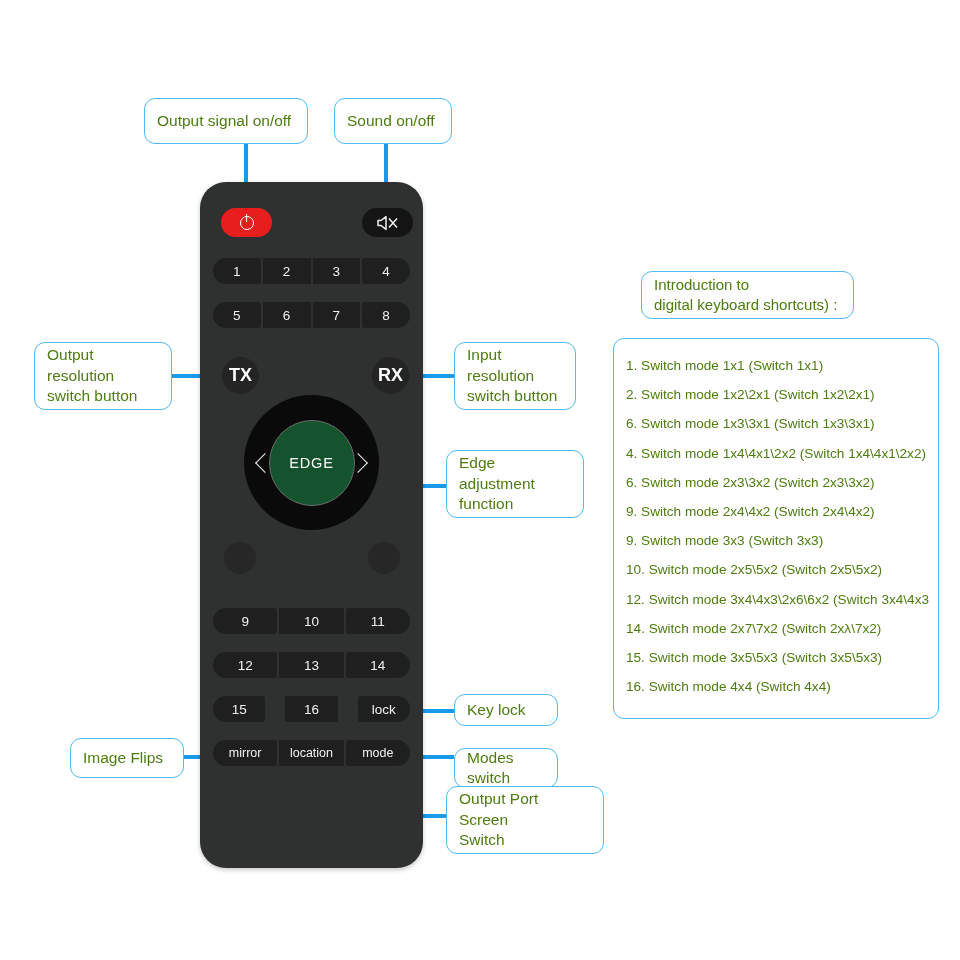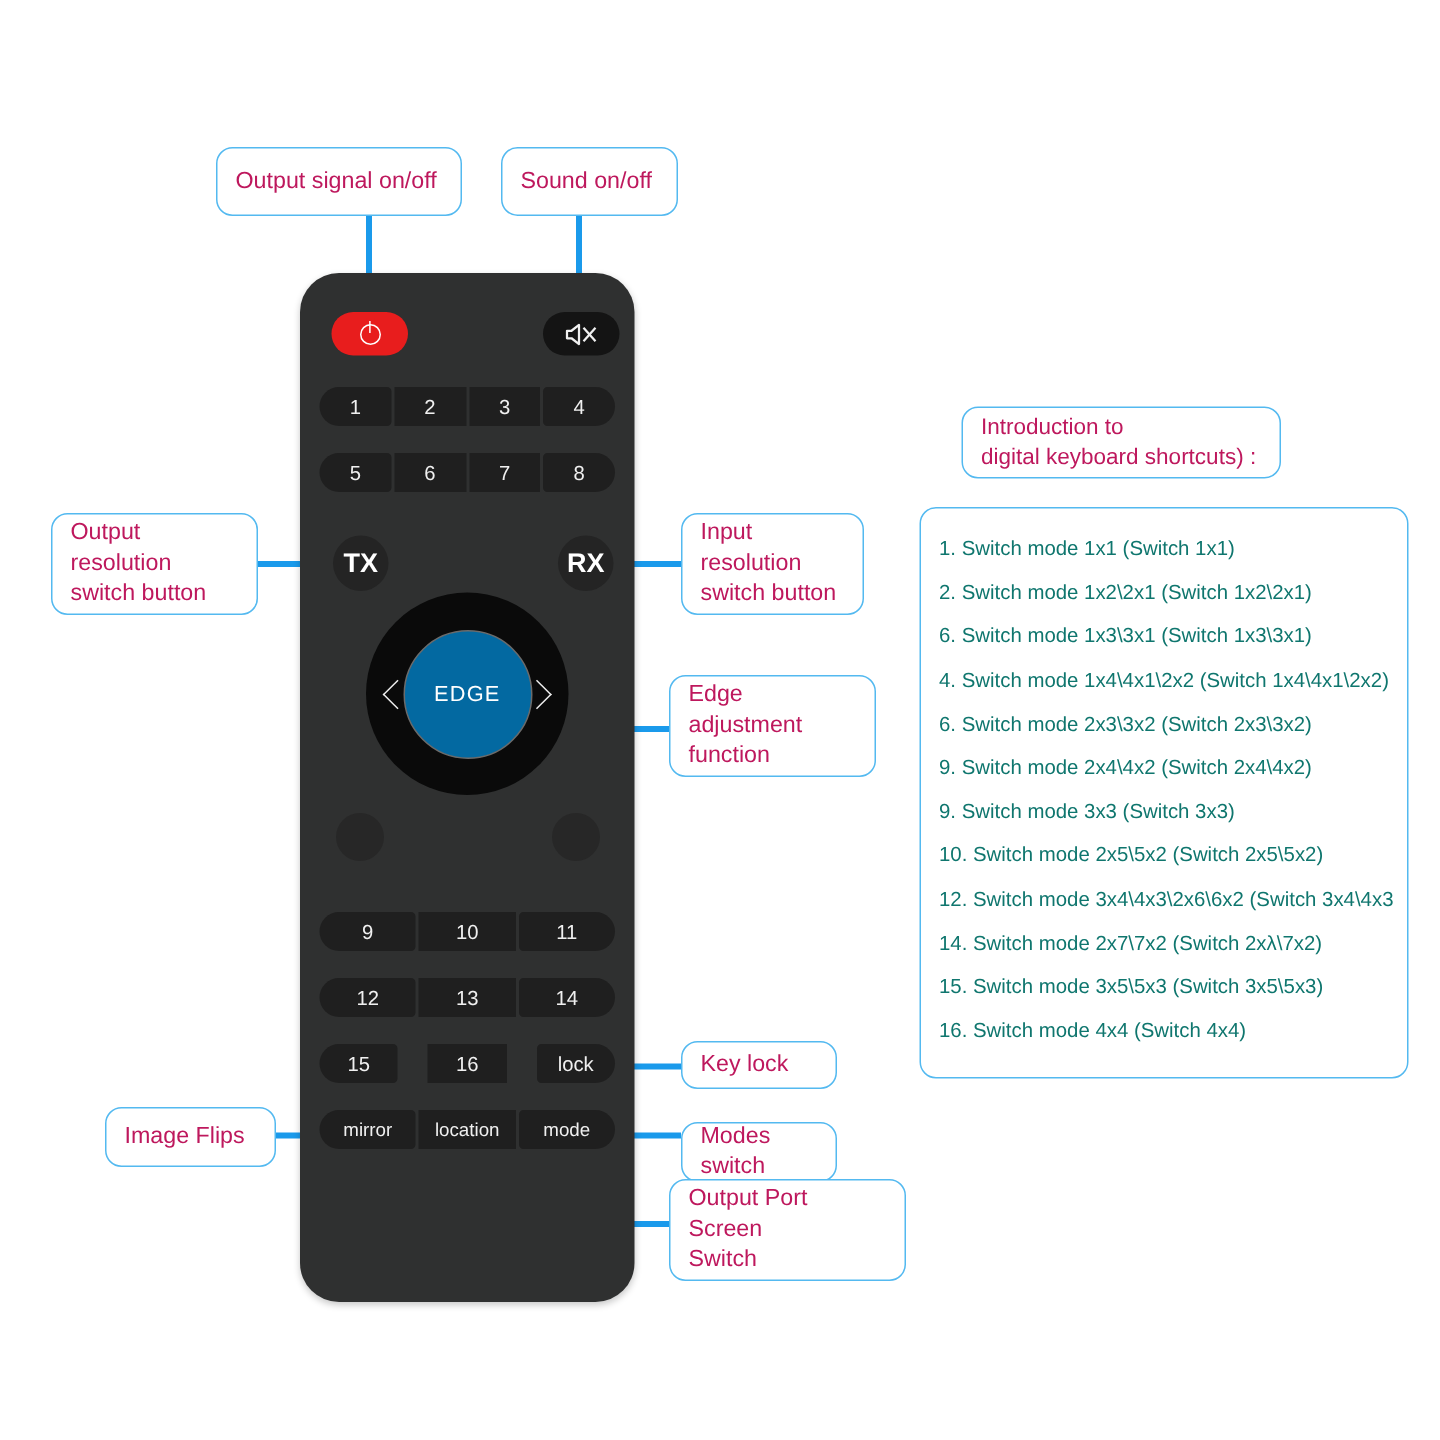--- a/index.html
+++ b/index.html
@@ -28,21 +28,21 @@
     z-index: 1;
   }
 
   
   .callout {
     position: absolute;
     box-sizing: border-box;
     background: #ffffff;
     border: 1.6px solid #53b9f0;
     border-radius: 11px;
-    color: #be185d;
+    color: #4d7c0f;
     font-size: 15.5px;
     line-height: 1.32;
     display: flex;
     align-items: center;
     padding: 7px 12px;
     z-index: 3;
   }
   .callout span { display: block; }
 
   
@@ -127,21 +127,21 @@
     width: 135px; height: 135px;
     border-radius: 50%;
     background: #0a0a0a;
   }
   #edge-inner {
     position: absolute;
     left: 50%; top: 50%;
     transform: translate(-50%, -50%);
     width: 84px; height: 84px;
     border-radius: 50%;
-    background: #0369a1;
+    background: #14532d;
     border: 1px solid #6b6b6b;
     display: flex; align-items: center; justify-content: center;
     color: #ffffff;
     font-size: 14.5px;
     letter-spacing: 0.8px;
   }
   .chev {
     position: absolute;
     top: 50%;
     width: 13px; height: 13px;
@@ -196,21 +196,21 @@
     border-radius: 11px;
     overflow: hidden;
     z-index: 3;
   }
   #shortcuts-list {
     position: absolute;
     left: 12px; top: 20px;
     width: 330px;
   }
   .shortcut-item {
-    color: #0f766e;
+    color: #4d7c0f;
     font-size: 13.6px;
     line-height: 1.03;
     margin-bottom: 15.2px;
     white-space: nowrap;
   }
   #shortcuts-header {
     left: 641px; top: 271px;
     width: 213px; height: 48px;
     align-items: center;
   }

